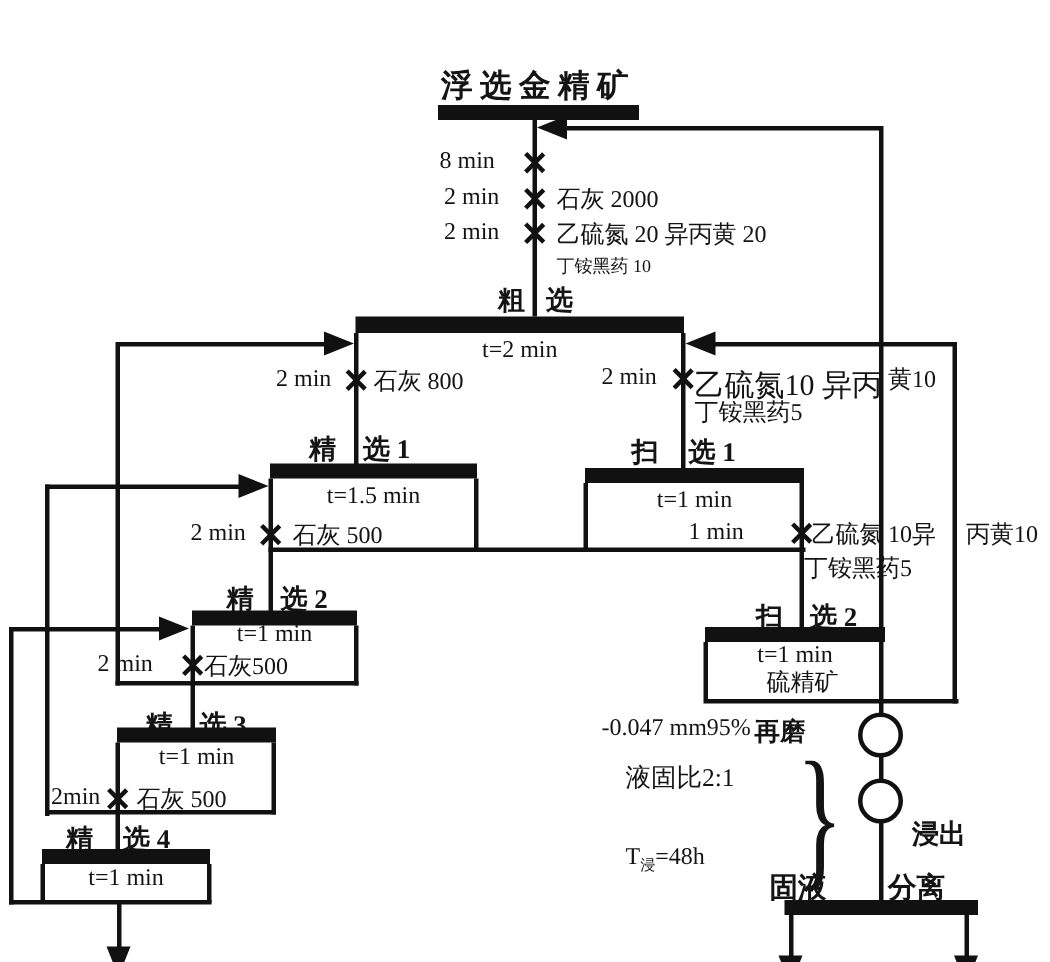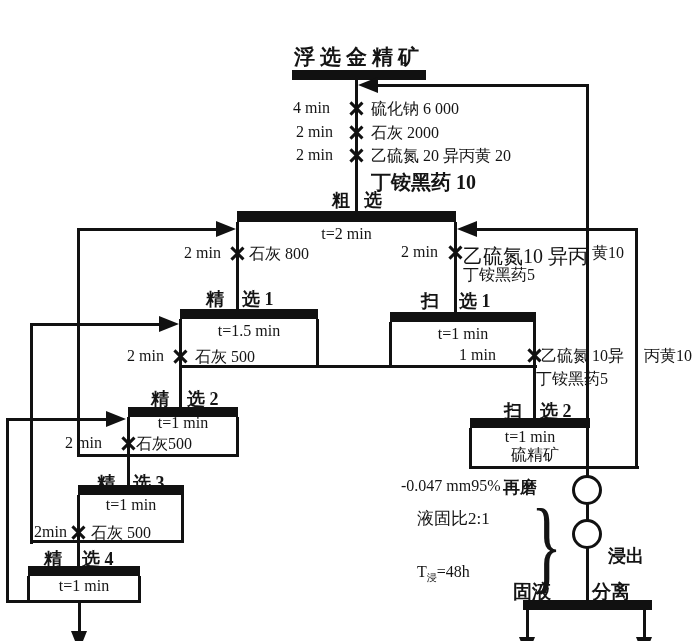--- a/index.html
+++ b/index.html
@@ -28,30 +28,29 @@
 <div id="canvas">
 
   <div class="t b" style="left:294px;top:4px;font-size:21px;letter-spacing:5px;">浮选金精矿</div>
   <div class="bar" style="left:292px;top:31px;width:134px;height:10px;"></div>
 
   <div class="ln" style="left:355px;top:41px;width:3px;height:131px;"></div>
   <div class="ah-l" style="left:358px;top:38px;"></div>
   <div class="ln" style="left:376px;top:45px;width:212px;height:3px;"></div>
   <div class="ln" style="left:586px;top:45px;width:3px;height:392px;"></div>
 
-  <div class="t" style="left:293px;top:60px;font-size:16px;">4 min</div>
+  <div class="t" style="left:293px;top:60px;font-size:16px;">8 min</div>
   <span class="x" style="left:349px;top:62px;"></span>
-  <div class="t" style="left:371px;top:60px;font-size:16px;">硫化钠 6 000</div>
   <div class="t" style="left:296px;top:84px;font-size:16px;">2 min</div>
   <span class="x" style="left:349px;top:86px;"></span>
   <div class="t" style="left:371px;top:84px;font-size:16px;">石灰 2000</div>
   <div class="t" style="left:296px;top:107px;font-size:16px;">2 min</div>
   <span class="x" style="left:349px;top:109px;"></span>
   <div class="t" style="left:371px;top:107px;font-size:16px;">乙硫氮 20 异丙黄 20</div>
-  <div class="t" style="left:371px;top:130px;font-size:20px;font-weight:bold;">丁铵黑药 10</div>
+  <div class="t" style="left:371px;top:130px;font-size:12px;">丁铵黑药 10</div>
 
   <div class="t b" style="left:332px;top:149px;font-size:18px;">粗</div>
   <div class="t b" style="left:364px;top:149px;font-size:18px;">选</div>
   <div class="bar" style="left:237px;top:172px;width:219px;height:11px;"></div>
   <div class="ln" style="left:236px;top:183px;width:3px;height:88px;"></div>
   <div class="ln" style="left:454px;top:183px;width:3px;height:91px;"></div>
   <div class="t ctr" style="left:237px;top:186px;width:219px;font-size:16px;">t=2 min</div>
 
   <div class="ln" style="left:78px;top:189px;width:140px;height:3px;"></div>
   <div class="ah-r" style="left:216px;top:182px;"></div>

